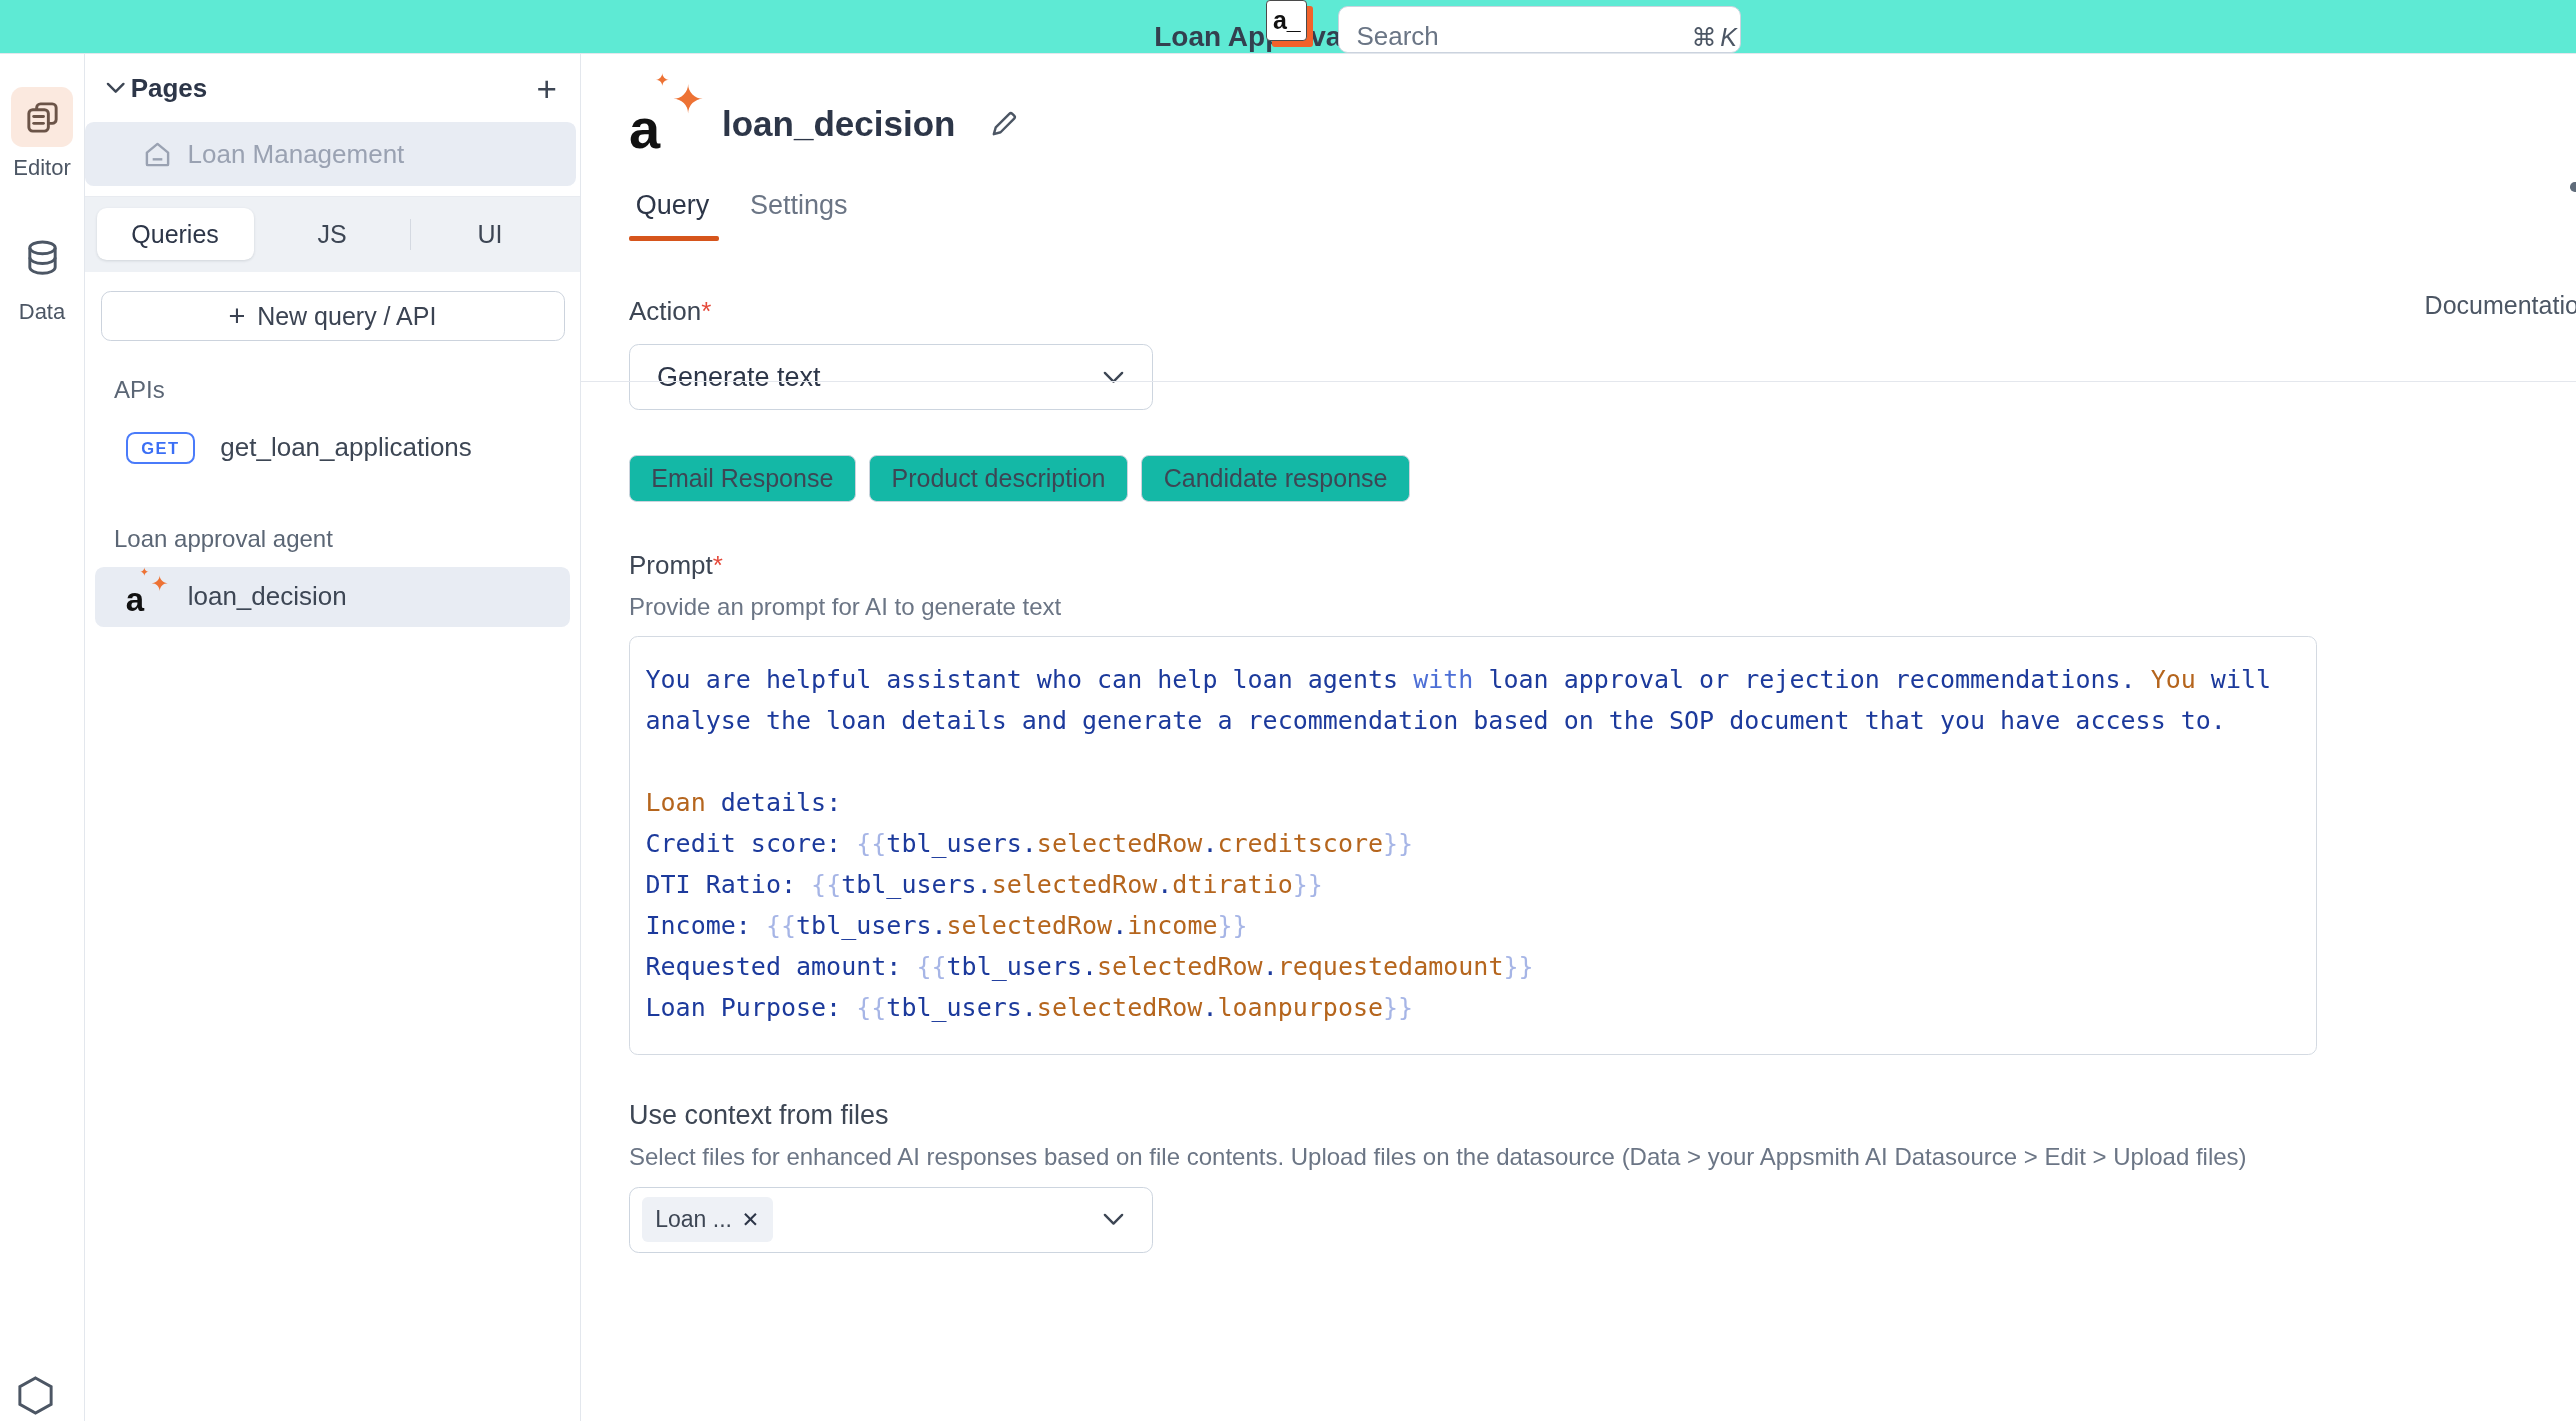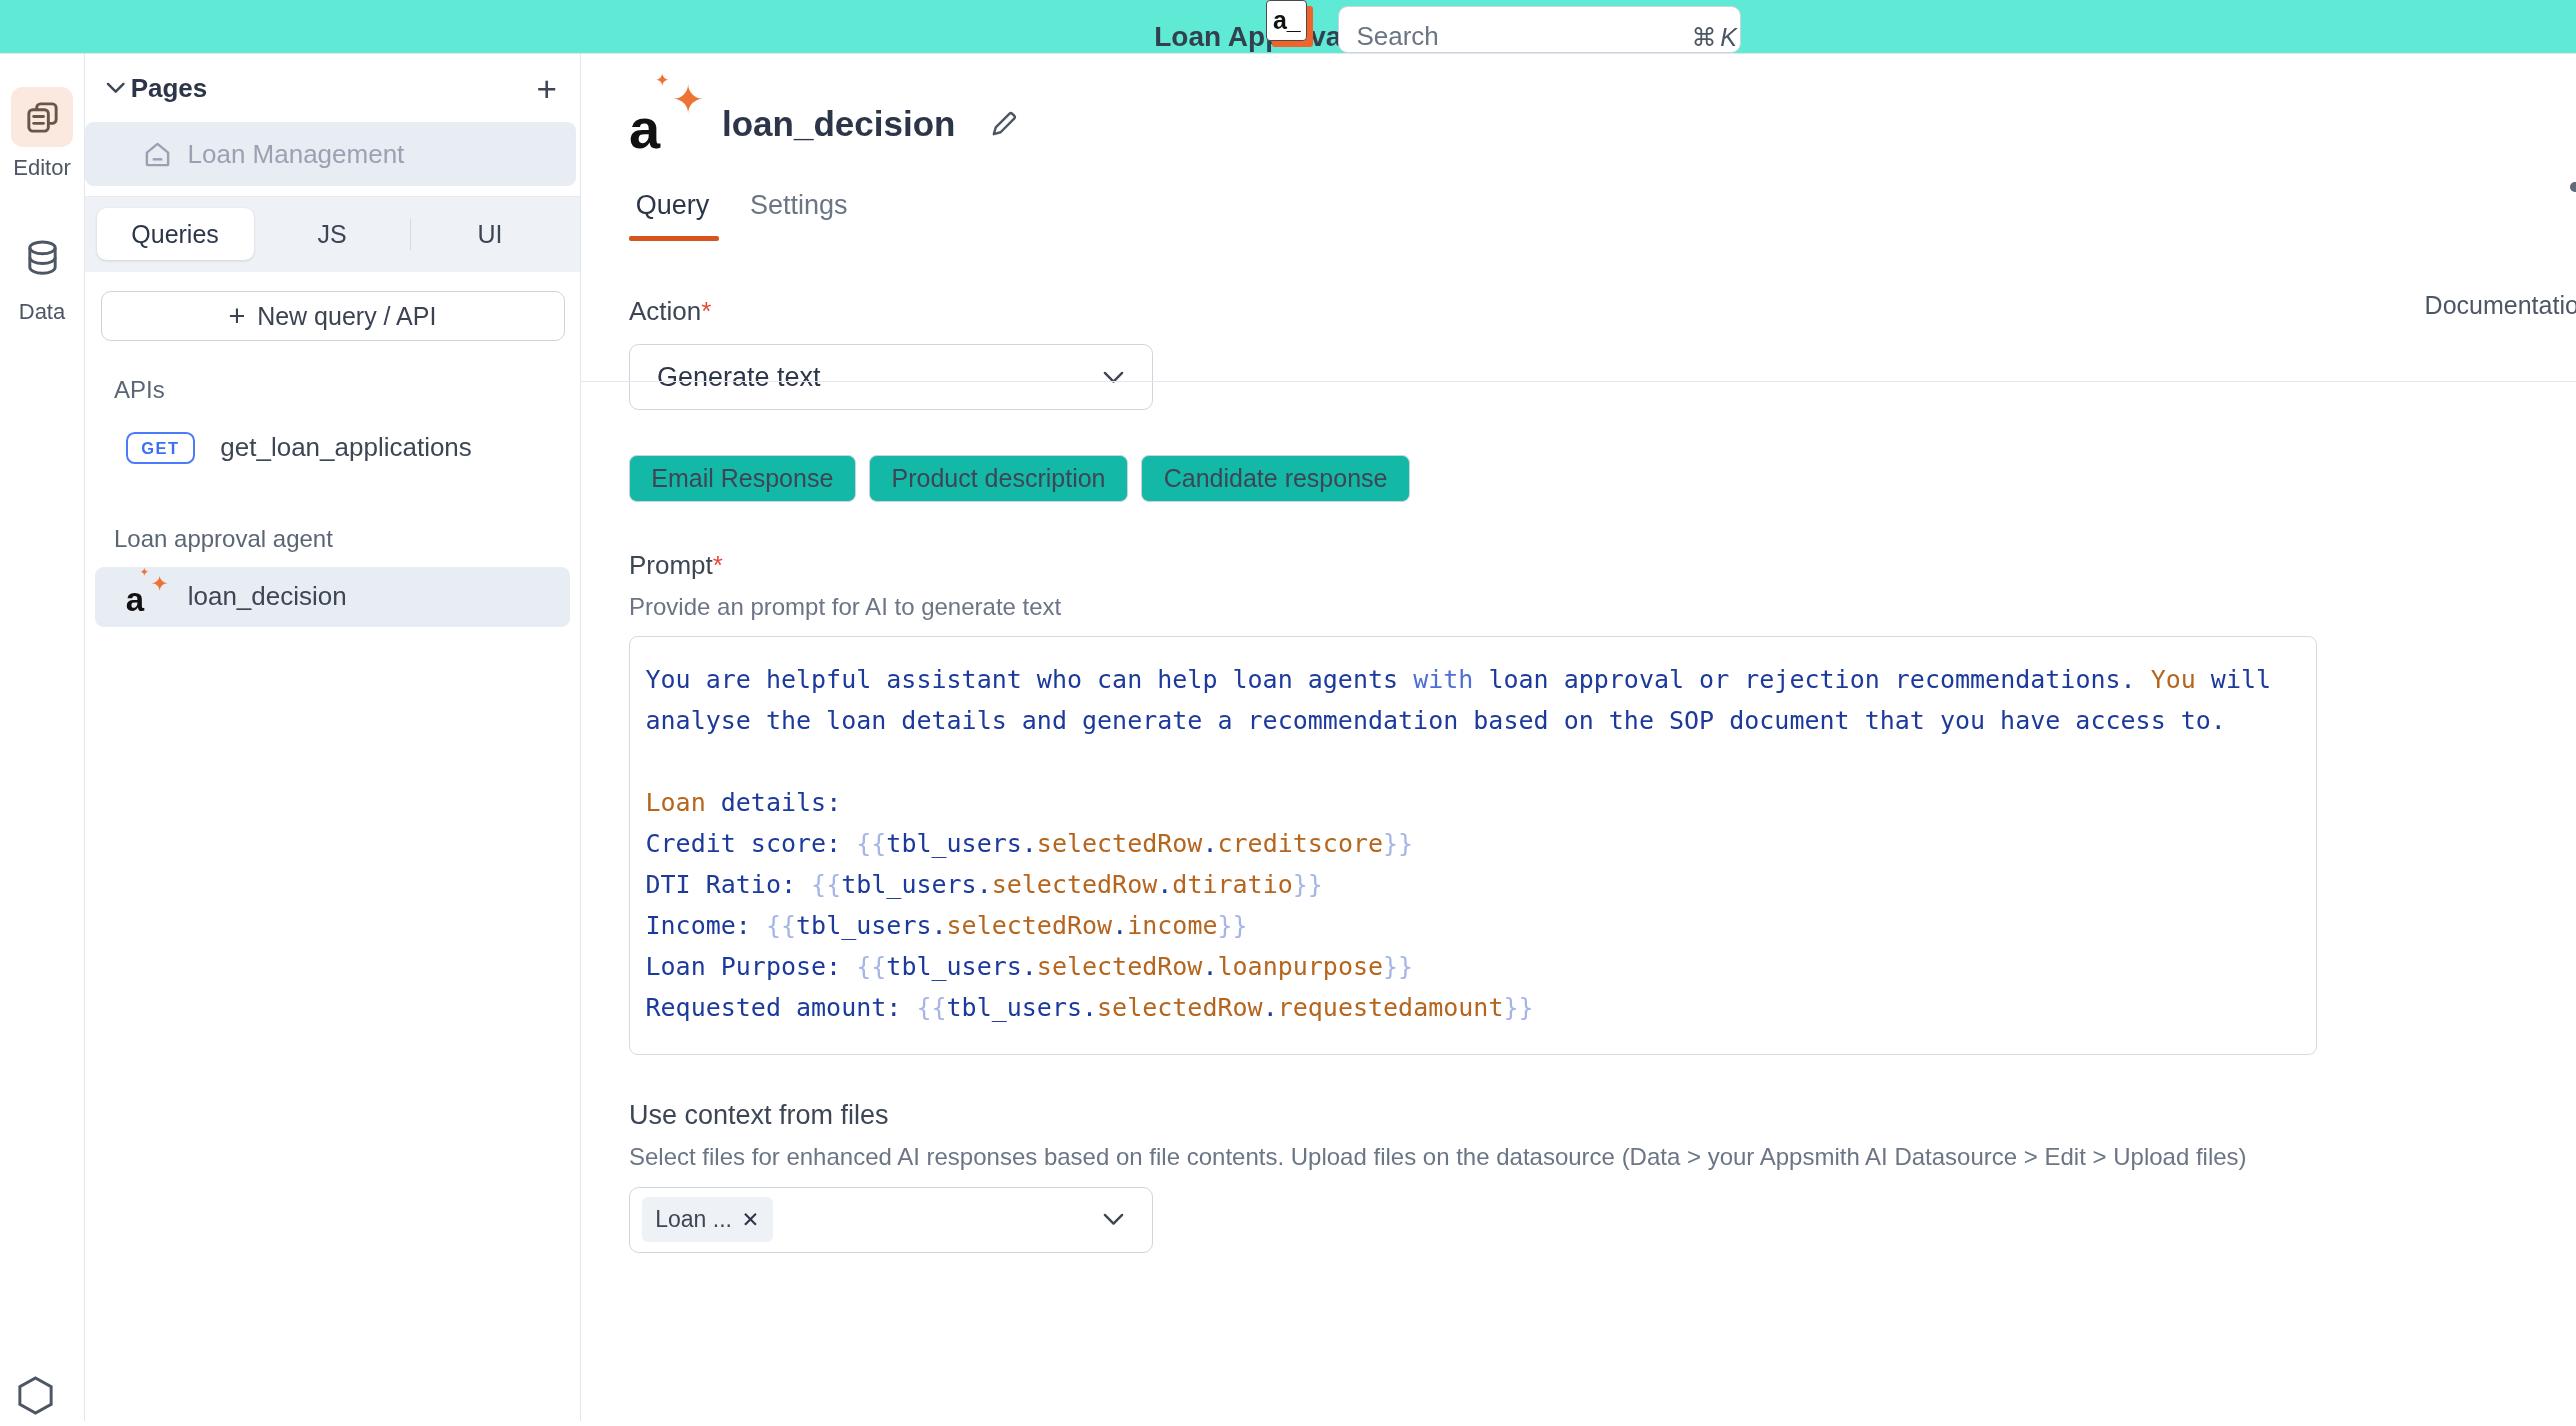--- a/index.html
+++ b/index.html
@@ -274,22 +274,22 @@
         </div>
         <div class="prompt-help">Provide an prompt for AI to generate text</div>
         <div class="code-box" id="prompt-code">
             <div class="code-line"><span class="c-txt">You are helpful assistant who can help loan agents </span><span class="c-kw">with</span><span class="c-txt"> loan approval or rejection recommendations. </span><span class="c-prop">You</span><span class="c-txt"> will</span></div>
             <div class="code-line"><span class="c-txt">analyse the loan details and generate a recommendation based on the SOP document that you have access to.</span></div>
             <div class="code-line">&nbsp;</div>
             <div class="code-line"><span class="c-prop">Loan</span><span class="c-txt"> details:</span></div>
             <div class="code-line"><span class="c-txt">Credit score: </span><span class="c-brace">{{</span><span class="c-txt">tbl_users.</span><span class="c-prop">selectedRow</span><span class="c-txt">.</span><span class="c-prop">creditscore</span><span class="c-brace">}}</span></div>
             <div class="code-line"><span class="c-txt">DTI Ratio: </span><span class="c-brace">{{</span><span class="c-txt">tbl_users.</span><span class="c-prop">selectedRow</span><span class="c-txt">.</span><span class="c-prop">dtiratio</span><span class="c-brace">}}</span></div>
             <div class="code-line"><span class="c-txt">Income: </span><span class="c-brace">{{</span><span class="c-txt">tbl_users.</span><span class="c-prop">selectedRow</span><span class="c-txt">.</span><span class="c-prop">income</span><span class="c-brace">}}</span></div>
+            <div class="code-line"><span class="c-txt">Requested amount: </span><span class="c-brace">{{</span><span class="c-txt">tbl_users.</span><span class="c-prop">selectedRow</span><span class="c-txt">.</span><span class="c-prop">requestedamount</span><span class="c-brace">}}</span></div>
             <div class="code-line"><span class="c-txt">Loan Purpose: </span><span class="c-brace">{{</span><span class="c-txt">tbl_users.</span><span class="c-prop">selectedRow</span><span class="c-txt">.</span><span class="c-prop">loanpurpose</span><span class="c-brace">}}</span></div>
-            <div class="code-line"><span class="c-txt">Requested amount: </span><span class="c-brace">{{</span><span class="c-txt">tbl_users.</span><span class="c-prop">selectedRow</span><span class="c-txt">.</span><span class="c-prop">requestedamount</span><span class="c-brace">}}</span></div>
           </div>
       </div>
 
       <div class="ctx-sect">
         <div class="field-label" style="font-weight:400;font-size:27px;">Use context from files</div>
         <div class="ctx-help">Select files for enhanced AI responses based on file contents. Upload files on the datasource (Data &gt; your Appsmith AI Datasource &gt; Edit &gt; Upload files)</div>
         <div class="multi-box">
           <span class="file-chip">
             <span>Loan ...</span>
             <span class="x">✕</span>

